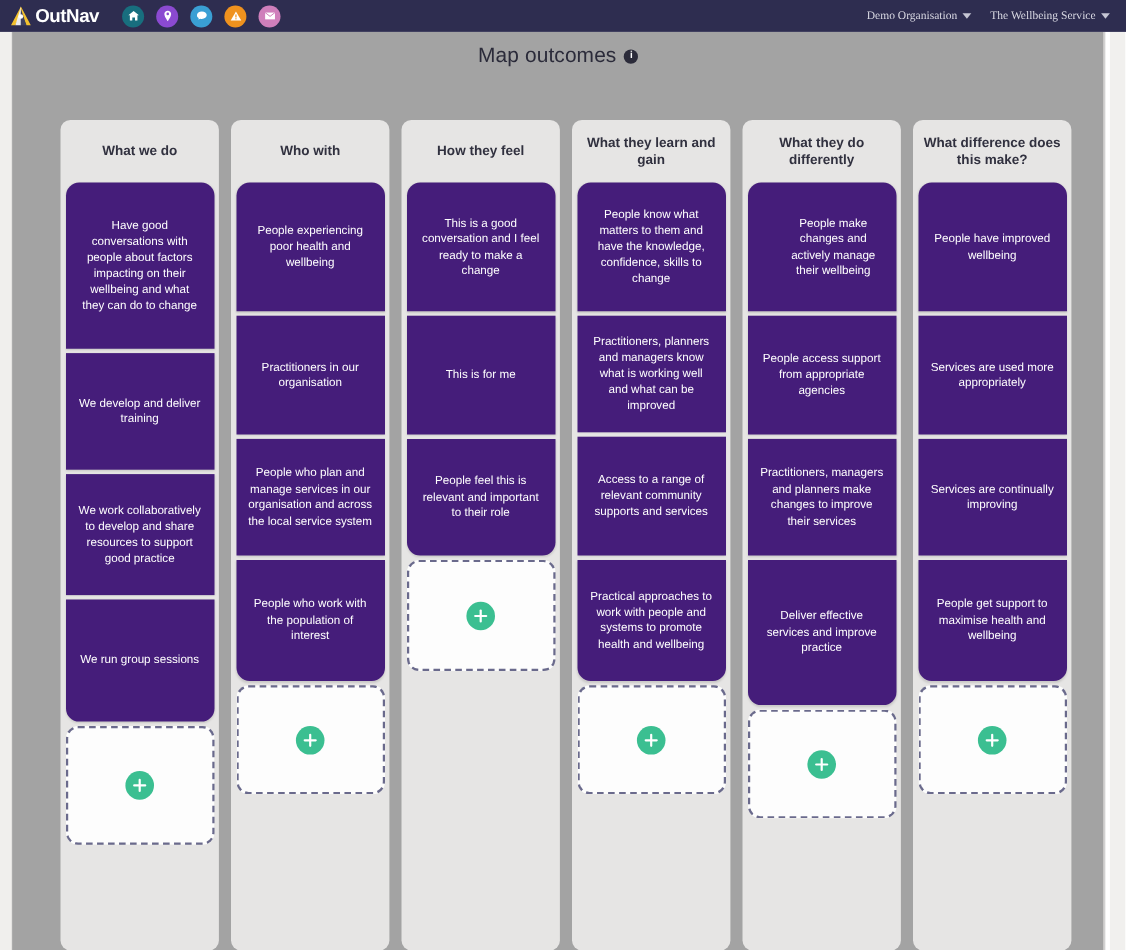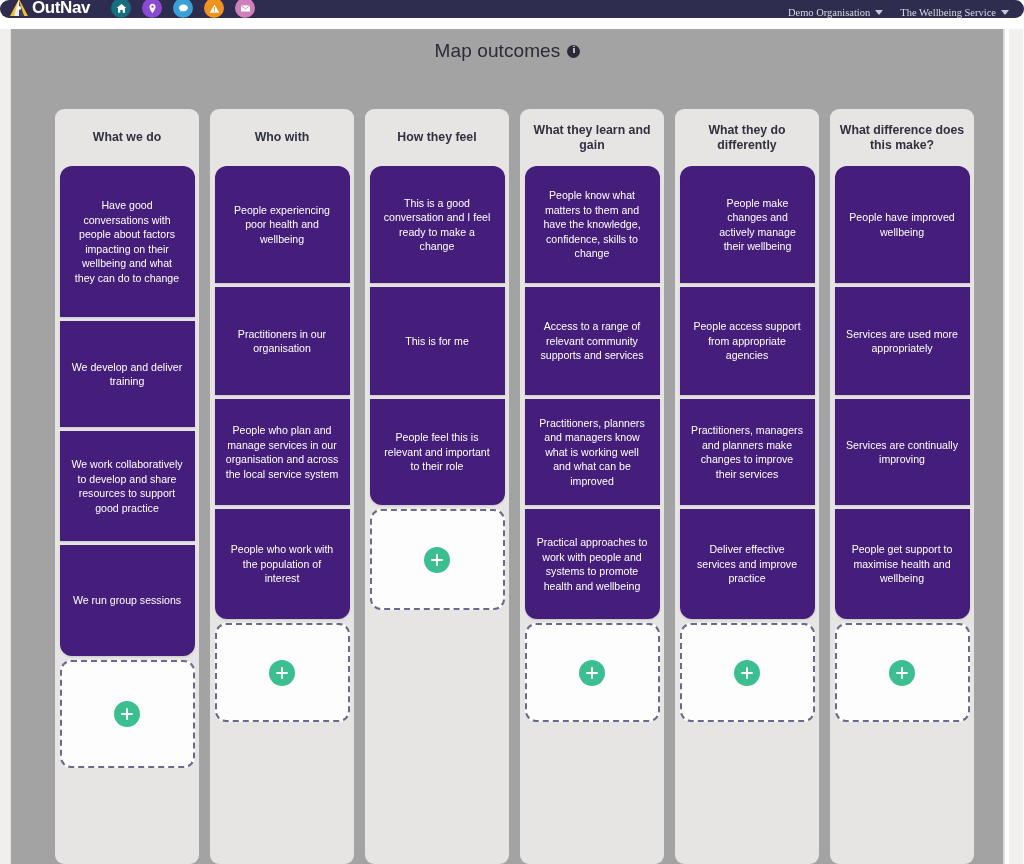--- a/index.html
+++ b/index.html
@@ -6,25 +6,24 @@
   html, body {
     width: 1024px; height: 864px;
     font-family: "Liberation Sans", sans-serif;
     background: #ffffff;
     overflow: hidden;
   }
 
   
   .topnav {
     position: absolute; top: 0; left: 0;
-    width: 1024px; height: 18px;
+    width: 1024px; height: 29px;
     background: #2e2d50;
-    display: flex; align-items: flex-end;
+    display: flex; align-items: center;
     z-index: 30;
-    border-radius: 10px;
   }
   .logo-wrap {
     display: flex; align-items: center;
     margin-left: 8px; gap: 2px;
   }
   .logo-mark {
     width: 22px; height: 21px; position: relative; display: block;
   }
   .logo-text {
     color: #ffffff; font-size: 17px; font-weight: bold;
@@ -297,25 +296,25 @@
             </span>
           </div>
         </div>
       </div>
       <div class="column">
         <div class="col-head">What they learn and gain</div>
         <div class="cards">
           <div class="card first" style="height: 117px;">
             <span>People know what matters to them and have the knowledge, confidence, skills to change</span>
           </div>
+          <div class="card" style="height: 106px;">
+            <span>Practitioners, planners and managers know what is working well and what can be improved</span>
+          </div>
           <div class="card" style="height: 108px;">
             <span>Access to a range of relevant community supports and services</span>
-          </div>
-          <div class="card" style="height: 106px;">
-            <span>Practitioners, planners and managers know what is working well and what can be improved</span>
           </div>
           <div class="card last" style="height: 110px;">
             <span>Practical approaches to work with people and systems to promote health and wellbeing</span>
           </div>
           <div class="add-card" style="height: 99px;">
             <span class="plus-wrap">
               <span class="plus-btn"></span>
             </span>
           </div>
         </div>
@@ -325,21 +324,21 @@
         <div class="cards">
           <div class="card first" style="height: 117px; padding-left: 32px;">
             <span>People make changes and actively manage their wellbeing</span>
           </div>
           <div class="card" style="height: 108px;">
             <span>People access support from appropriate agencies</span>
           </div>
           <div class="card" style="height: 106px;">
             <span>Practitioners, managers and planners make changes to improve their services</span>
           </div>
-          <div class="card last" style="height: 110px;">
+          <div class="card last" style="height: 132px;">
             <span>Deliver effective services and improve practice</span>
           </div>
           <div class="add-card" style="height: 99px;">
             <span class="plus-wrap">
               <span class="plus-btn"></span>
             </span>
           </div>
         </div>
       </div>
       <div class="column">

